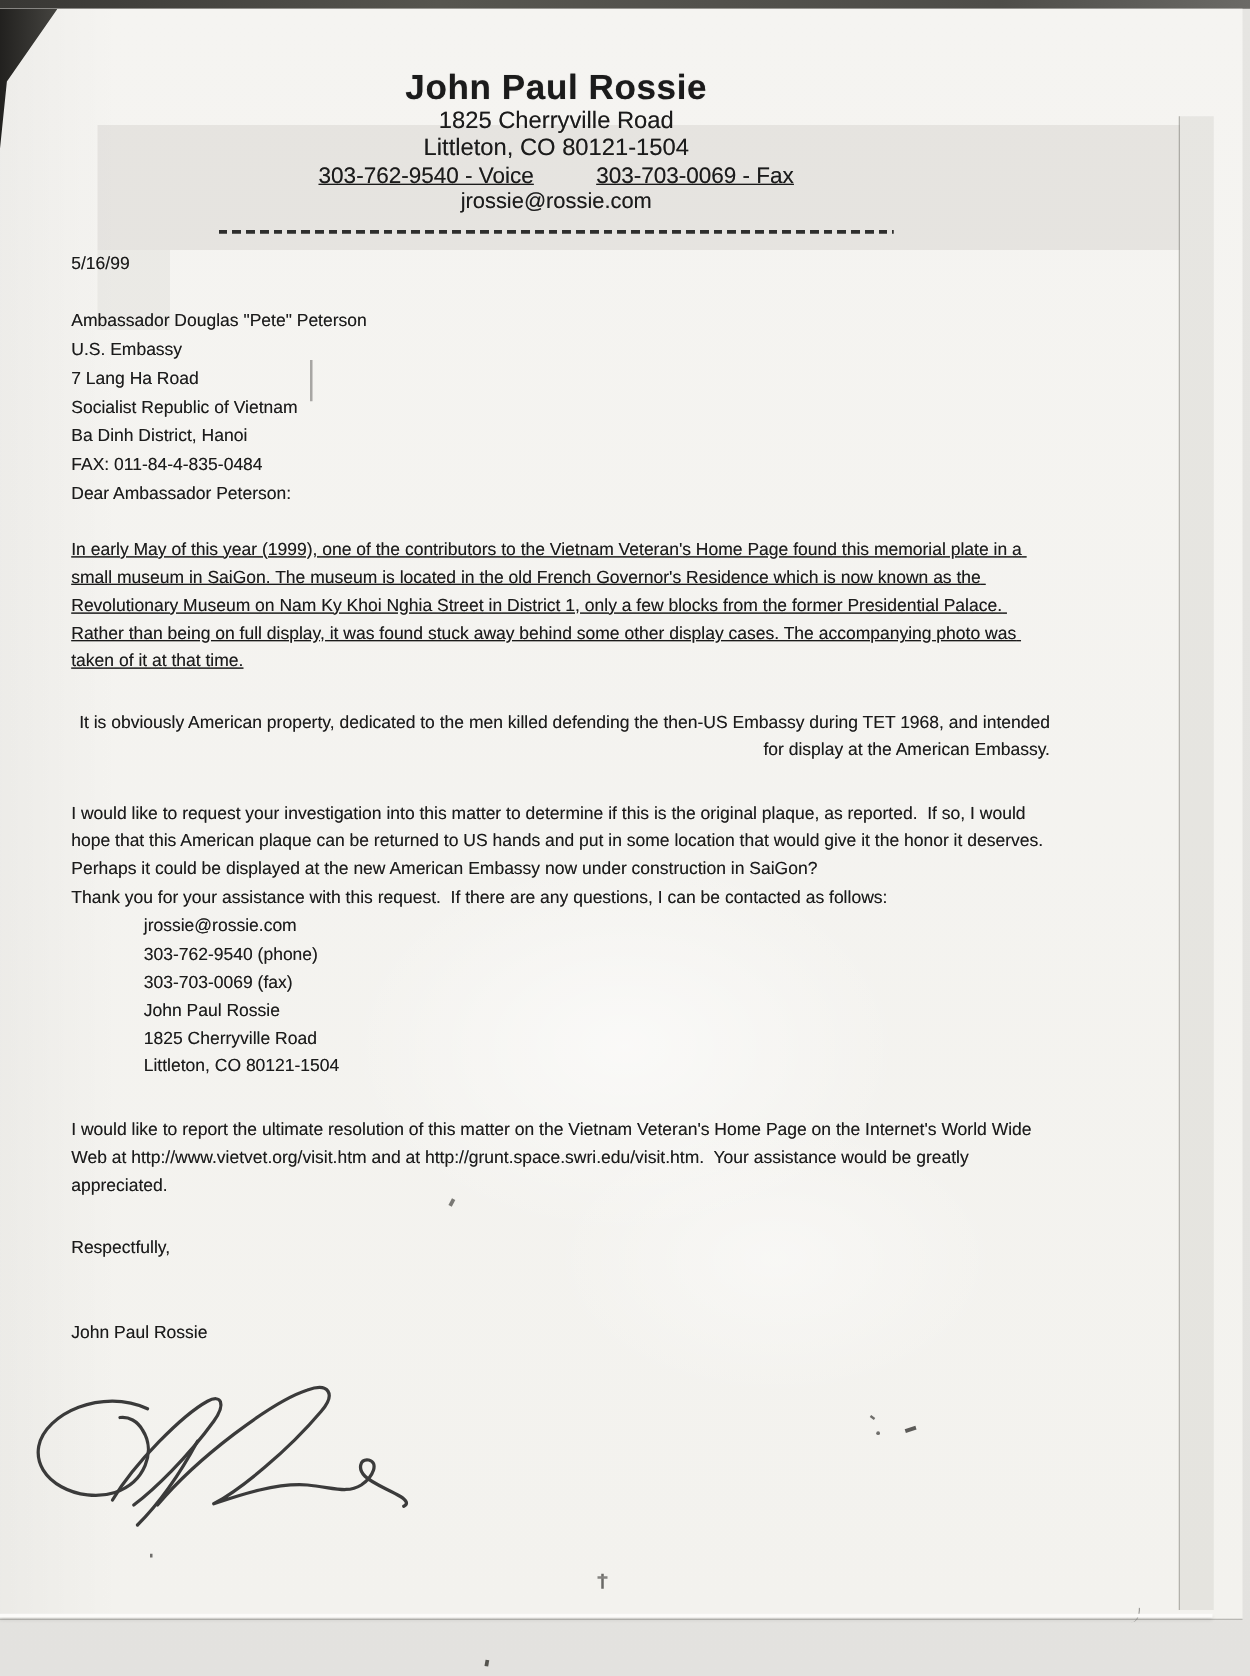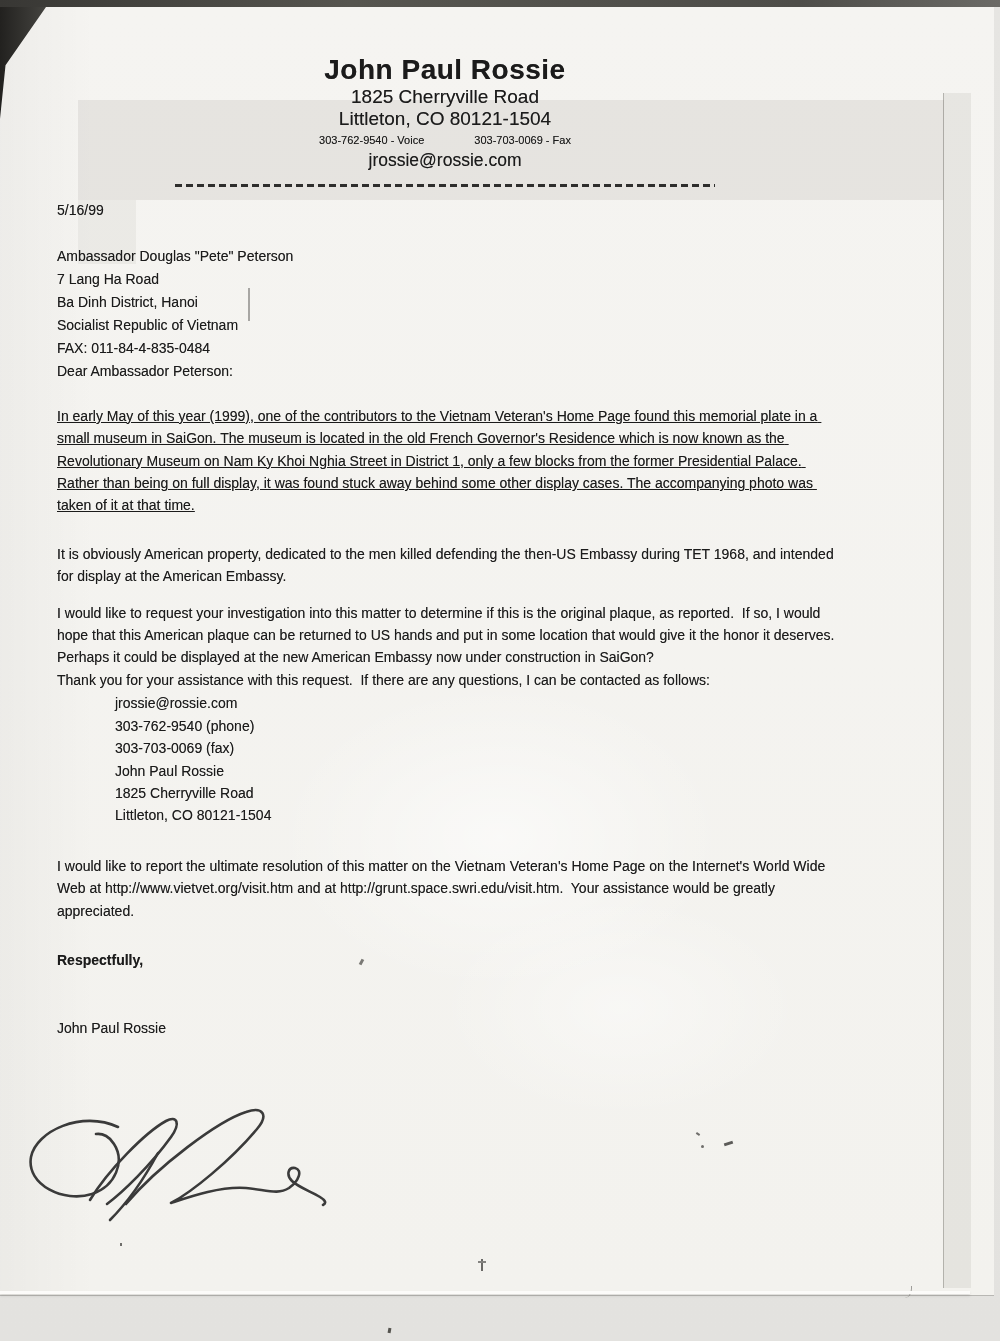--- a/index.html
+++ b/index.html
@@ -28,38 +28,38 @@
     background:rgba(110,108,102,0.10);border-left:1px solid rgba(130,128,122,0.5);}
   .band{position:absolute;left:78px;top:93px;width:866px;height:100px;
     background:rgba(168,166,158,0.20);}
   .band2{position:absolute;left:78px;top:193px;width:58px;height:64px;
     background:rgba(168,166,158,0.12);}
   
   .header{position:absolute;left:0;top:46px;width:890px;text-align:center;}
   .lh-name{font-size:28px;font-weight:bold;line-height:33px;letter-spacing:0.5px;
     text-shadow:0 0 0.6px rgba(0,0,0,0.5);}
   .lh-line{font-size:19px;line-height:22px;text-shadow:0 0 0.5px rgba(0,0,0,0.45);}
-  .lh-phone{font-size:11px;line-height:20px;text-shadow:0 0 0.5px rgba(0,0,0,0.45);}
+  .lh-phone{font-size:18px;line-height:20px;text-shadow:0 0 0.5px rgba(0,0,0,0.45);text-decoration:underline;}
   .lh-email{font-size:17.5px;line-height:20px;text-shadow:0 0 0.5px rgba(0,0,0,0.45);}
   .gap{display:inline-block;width:50px;}
   .dashes{position:absolute;left:175px;top:177px;width:540px;height:3px;
     background:repeating-linear-gradient(90deg,#2e2e2d 0 7px,transparent 7px 11px);}
   
   .content{position:absolute;left:57px;top:192px;width:783px;
     font-size:14px;line-height:22.4px;text-shadow:0 0 0.5px rgba(0,0,0,0.45);}
   .para{white-space:pre-wrap;margin:0;}
   .recipient{margin-top:24px;line-height:23px;}
   .salutation{}
   .p1{margin-top:22px;text-decoration:underline;}
-  .p2{margin-top:26px;}
-  .p3{margin-top:14px;}
+  .p2{margin-top:26px;text-align:right;}
+  .p3{margin-top:28px;}
   .p4{}
   .contacts{margin-top:1px;margin-left:58px;}
   .p5{margin-top:28px;}
-  .valediction{margin-top:27px;font-weight:bold;}
+  .valediction{margin-top:27px;}
   .signedname{margin-top:46px;}
   .sig-svg{position:absolute;left:20px;top:1100px;}
   
   .mark{position:absolute;background:#6f6e6b;}
   .stray-line{position:absolute;left:248px;top:281px;width:2px;height:33px;background:#8d8c89;opacity:0.75;}
   .spk-a{left:696px;top:1126px;width:4px;height:2px;transform:rotate(35deg);}
   .spk-b{left:701px;top:1138px;width:3px;height:3px;border-radius:50%;}
   .spk-c{left:724px;top:1135px;width:9px;height:3px;transform:rotate(-18deg);background:#5c5b58;}
   .spk-d{left:360px;top:952px;width:3px;height:6px;transform:rotate(28deg);background:#7a7975;}
   .spk-e{left:120px;top:1236px;width:2px;height:3px;}
@@ -86,23 +86,24 @@
       <div class="lh-phone"><span>303-762-9540 - Voice</span><span class="gap"></span><span>303-703-0069 - Fax</span></div>
       <div class="lh-email">jrossie@rossie.com</div>
     </div>
     <div class="dashes"></div>
 
     <div class="content">
       <div class="letter-date">5/16/99</div>
 
       <div class="recipient">
         <div>Ambassador Douglas "Pete" Peterson</div>
+        <div>U.S. Embassy</div>
         <div>7 Lang Ha Road</div>
+        <div>Socialist Republic of Vietnam</div>
         <div>Ba Dinh District, Hanoi</div>
-        <div>Socialist Republic of Vietnam</div>
         <div>FAX: 011-84-4-835-0484</div>
       </div>
 
       <div class="salutation">Dear Ambassador Peterson:</div>
 
       <p class="para p1">In early May of this year (1999), one of the contributors to the Vietnam Veteran's Home Page found this memorial plate in a small museum in SaiGon. The museum is located in the old French Governor's Residence which is now known as the Revolutionary Museum on Nam Ky Khoi Nghia Street in District 1, only a few blocks from the former Presidential Palace. Rather than being on full display, it was found stuck away behind some other display cases. The accompanying photo was taken of it at that time.</p>
       <p class="para p2">It is obviously American property, dedicated to the men killed defending the then-US Embassy during TET 1968, and intended for display at the American Embassy.</p>
       <p class="para p3">I would like to request your investigation into this matter to determine if this is the original plaque, as reported.  If so, I would hope that this American plaque can be returned to US hands and put in some location that would give it the honor it deserves. Perhaps it could be displayed at the new American Embassy now under construction in SaiGon?</p>
       <p class="para p4">Thank you for your assistance with this request.  If there are any questions, I can be contacted as follows:</p>
 

